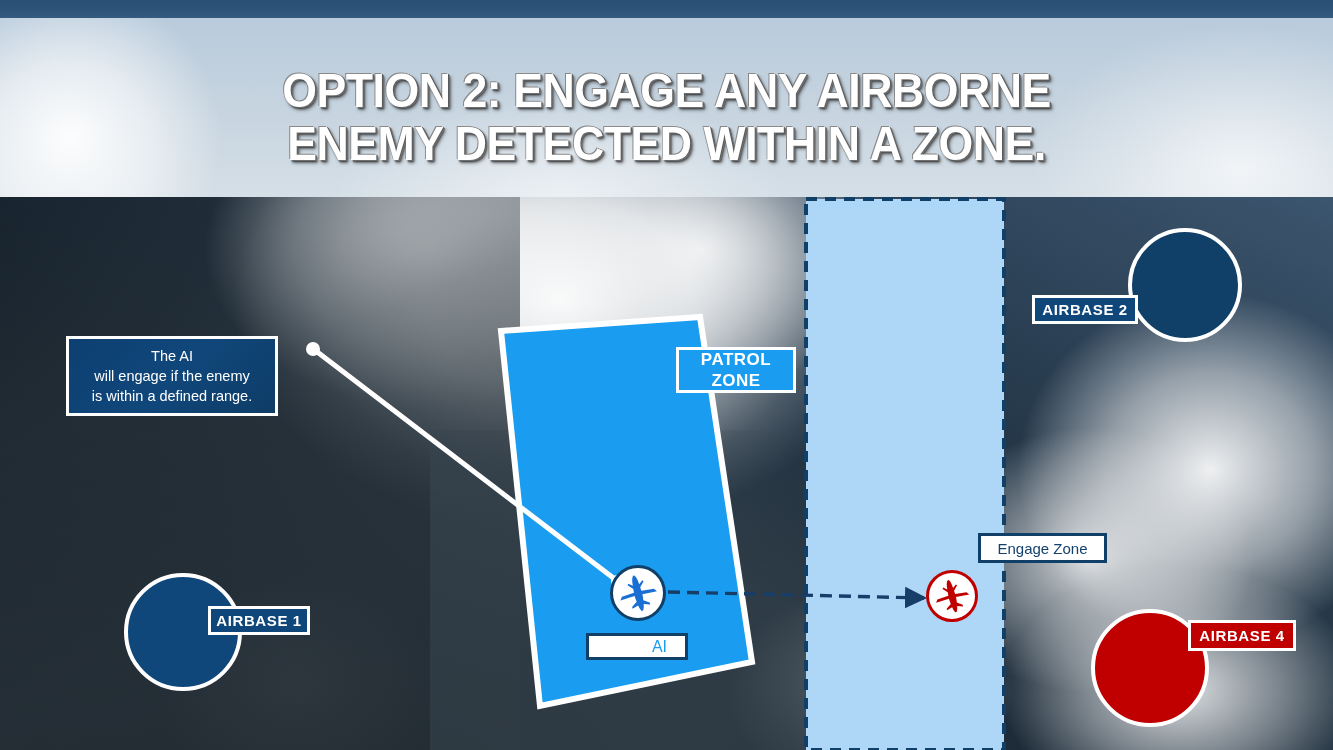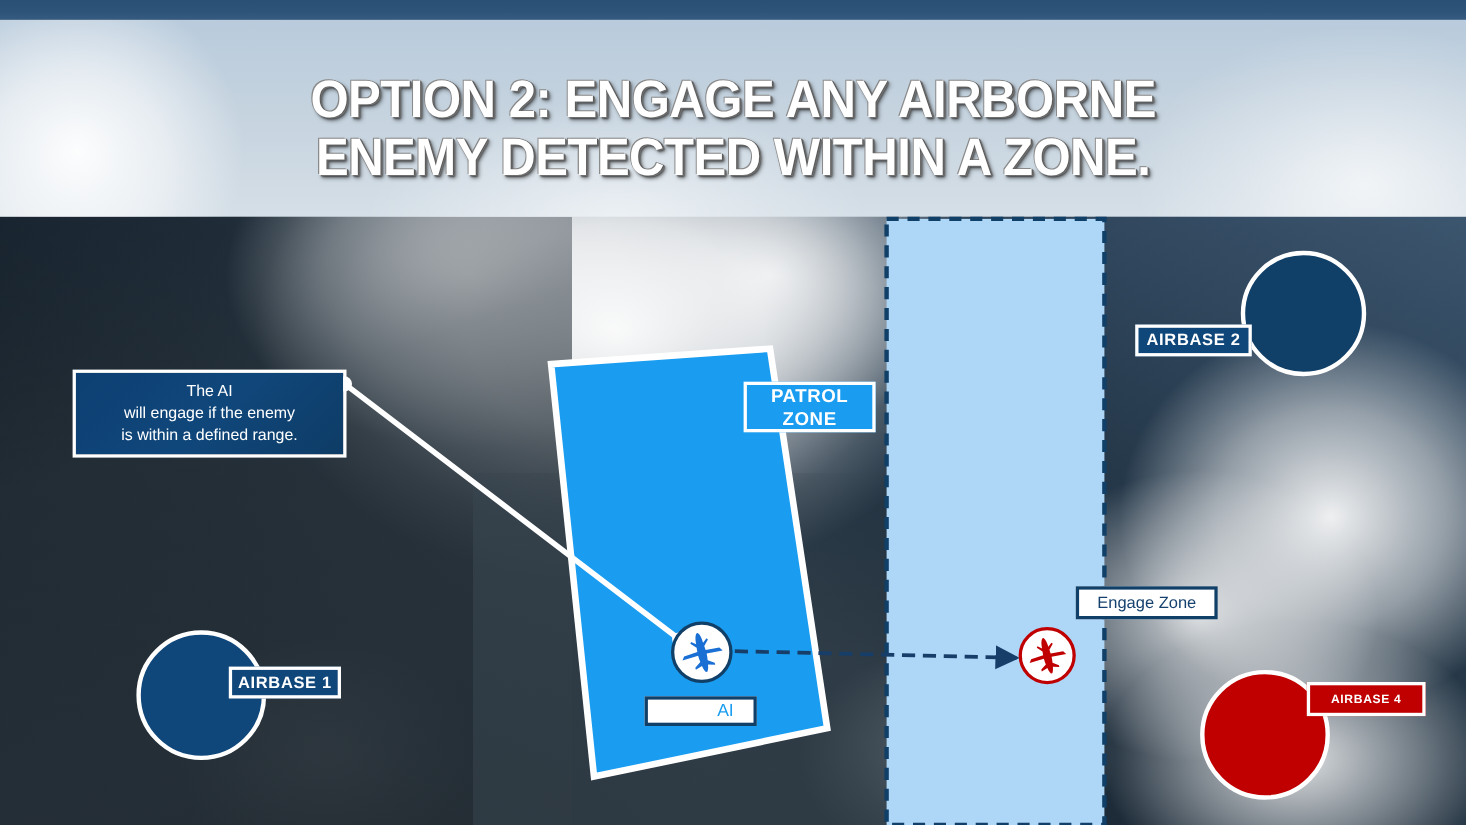--- a/index.html
+++ b/index.html
@@ -84,21 +84,21 @@
   .lbl-navy {
     background: #10477b;
     border: 3px solid #ffffff;
     color: #ffffff;
     font-size: 15px; font-weight: bold; letter-spacing: 0.6px;
   }
   .lbl-red {
     background: #c00000;
     border: 3px solid #ffffff;
     color: #ffffff;
-    font-size: 11px; font-weight: bold; letter-spacing: 0.6px;
+    font-size: 15px; font-weight: bold; letter-spacing: 0.6px;
   }
   .lbl-cyan {
     background: #1a9df0;
     border: 3px solid #ffffff;
     color: #ffffff;
     font-size: 17px; font-weight: bold; line-height: 21px; letter-spacing: 0.5px;
   }
   .lbl-white-navy {
     background: #ffffff;
     border: 3px solid #103f68;
@@ -106,21 +106,21 @@
     font-size: 15px; font-weight: normal;
   }
   .lbl-white-blue {
     background: #ffffff;
     border: 3px solid #103f68;
     color: #1a9df0;
     font-size: 16px; font-weight: normal; padding-left: 45px;
   }
   .callout {
     position: absolute;
-    left: 66px; top: 336px; width: 249px; height: 80px;
+    left: 66px; top: 336px; width: 212px; height: 80px;
     background: linear-gradient(135deg, #0d3f72 0%, #10477b 50%, #0e3c66 100%);
     border: 3px solid #ffffff;
     color: #ffffff;
     display: flex; align-items: center; justify-content: center;
     text-align: center;
     font-size: 14.5px; line-height: 20px;
     white-space: pre-line;
   }
 
   

